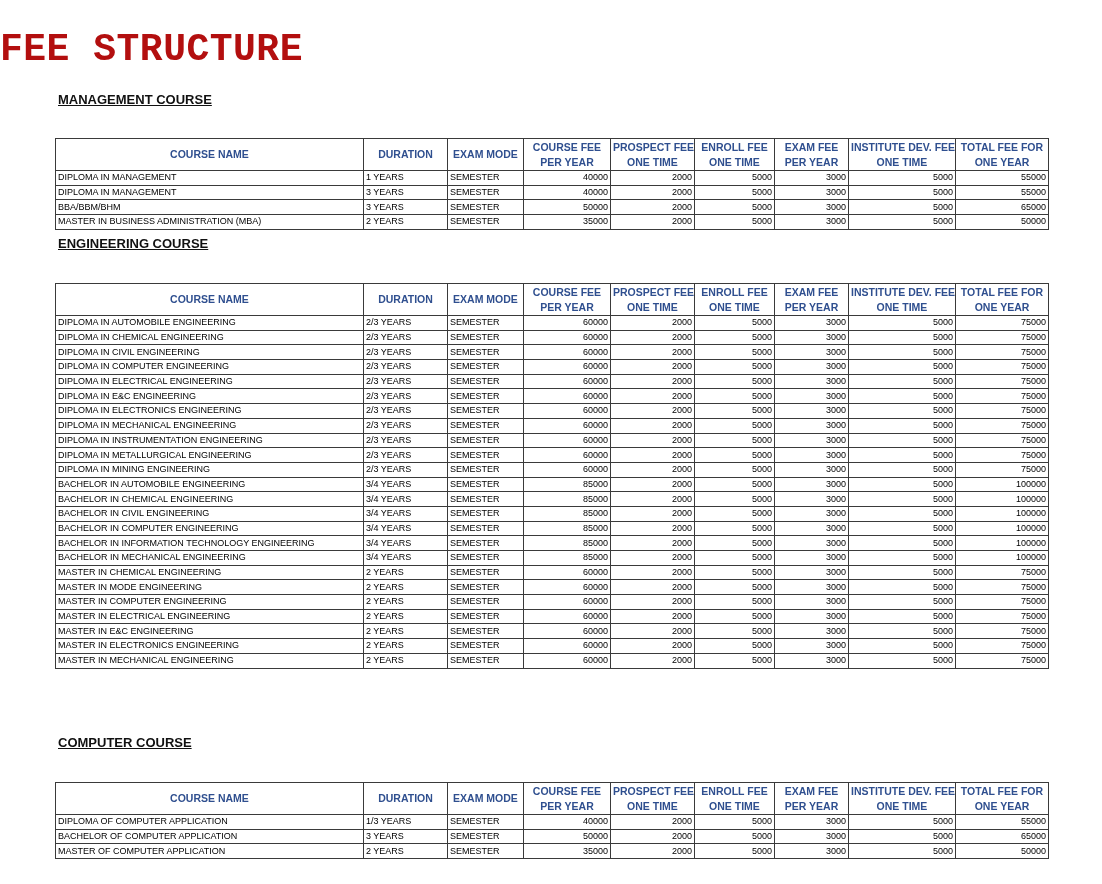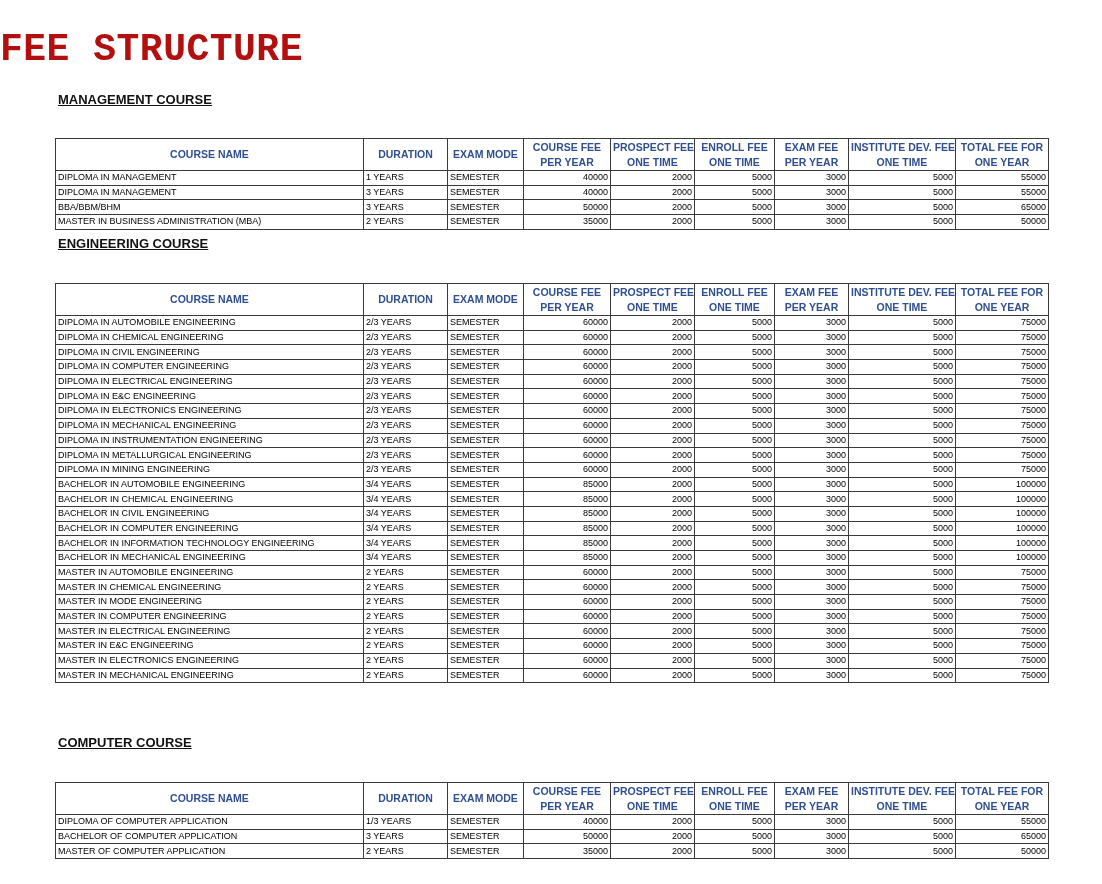--- a/index.html
+++ b/index.html
@@ -345,31 +345,20 @@
         <td class="txt">3/4 YEARS</td>
         <td class="txt">SEMESTER</td>
         <td class="num">85000</td>
         <td class="num">2000</td>
         <td class="num">5000</td>
         <td class="num">3000</td>
         <td class="num">5000</td>
         <td class="num">100000</td>
       </tr>
       <tr>
-        <td class="txt">MASTER IN AUTOMOBILE ENGINEERING</td>
-        <td class="txt">2 YEARS</td>
-        <td class="txt">SEMESTER</td>
-        <td class="num">60000</td>
-        <td class="num">2000</td>
-        <td class="num">5000</td>
-        <td class="num">3000</td>
-        <td class="num">5000</td>
-        <td class="num">75000</td>
-      </tr>
-      <tr>
         <td class="txt">MASTER IN CHEMICAL ENGINEERING</td>
         <td class="txt">2 YEARS</td>
         <td class="txt">SEMESTER</td>
         <td class="num">60000</td>
         <td class="num">2000</td>
         <td class="num">5000</td>
         <td class="num">3000</td>
         <td class="num">5000</td>
         <td class="num">75000</td>
       </tr>

